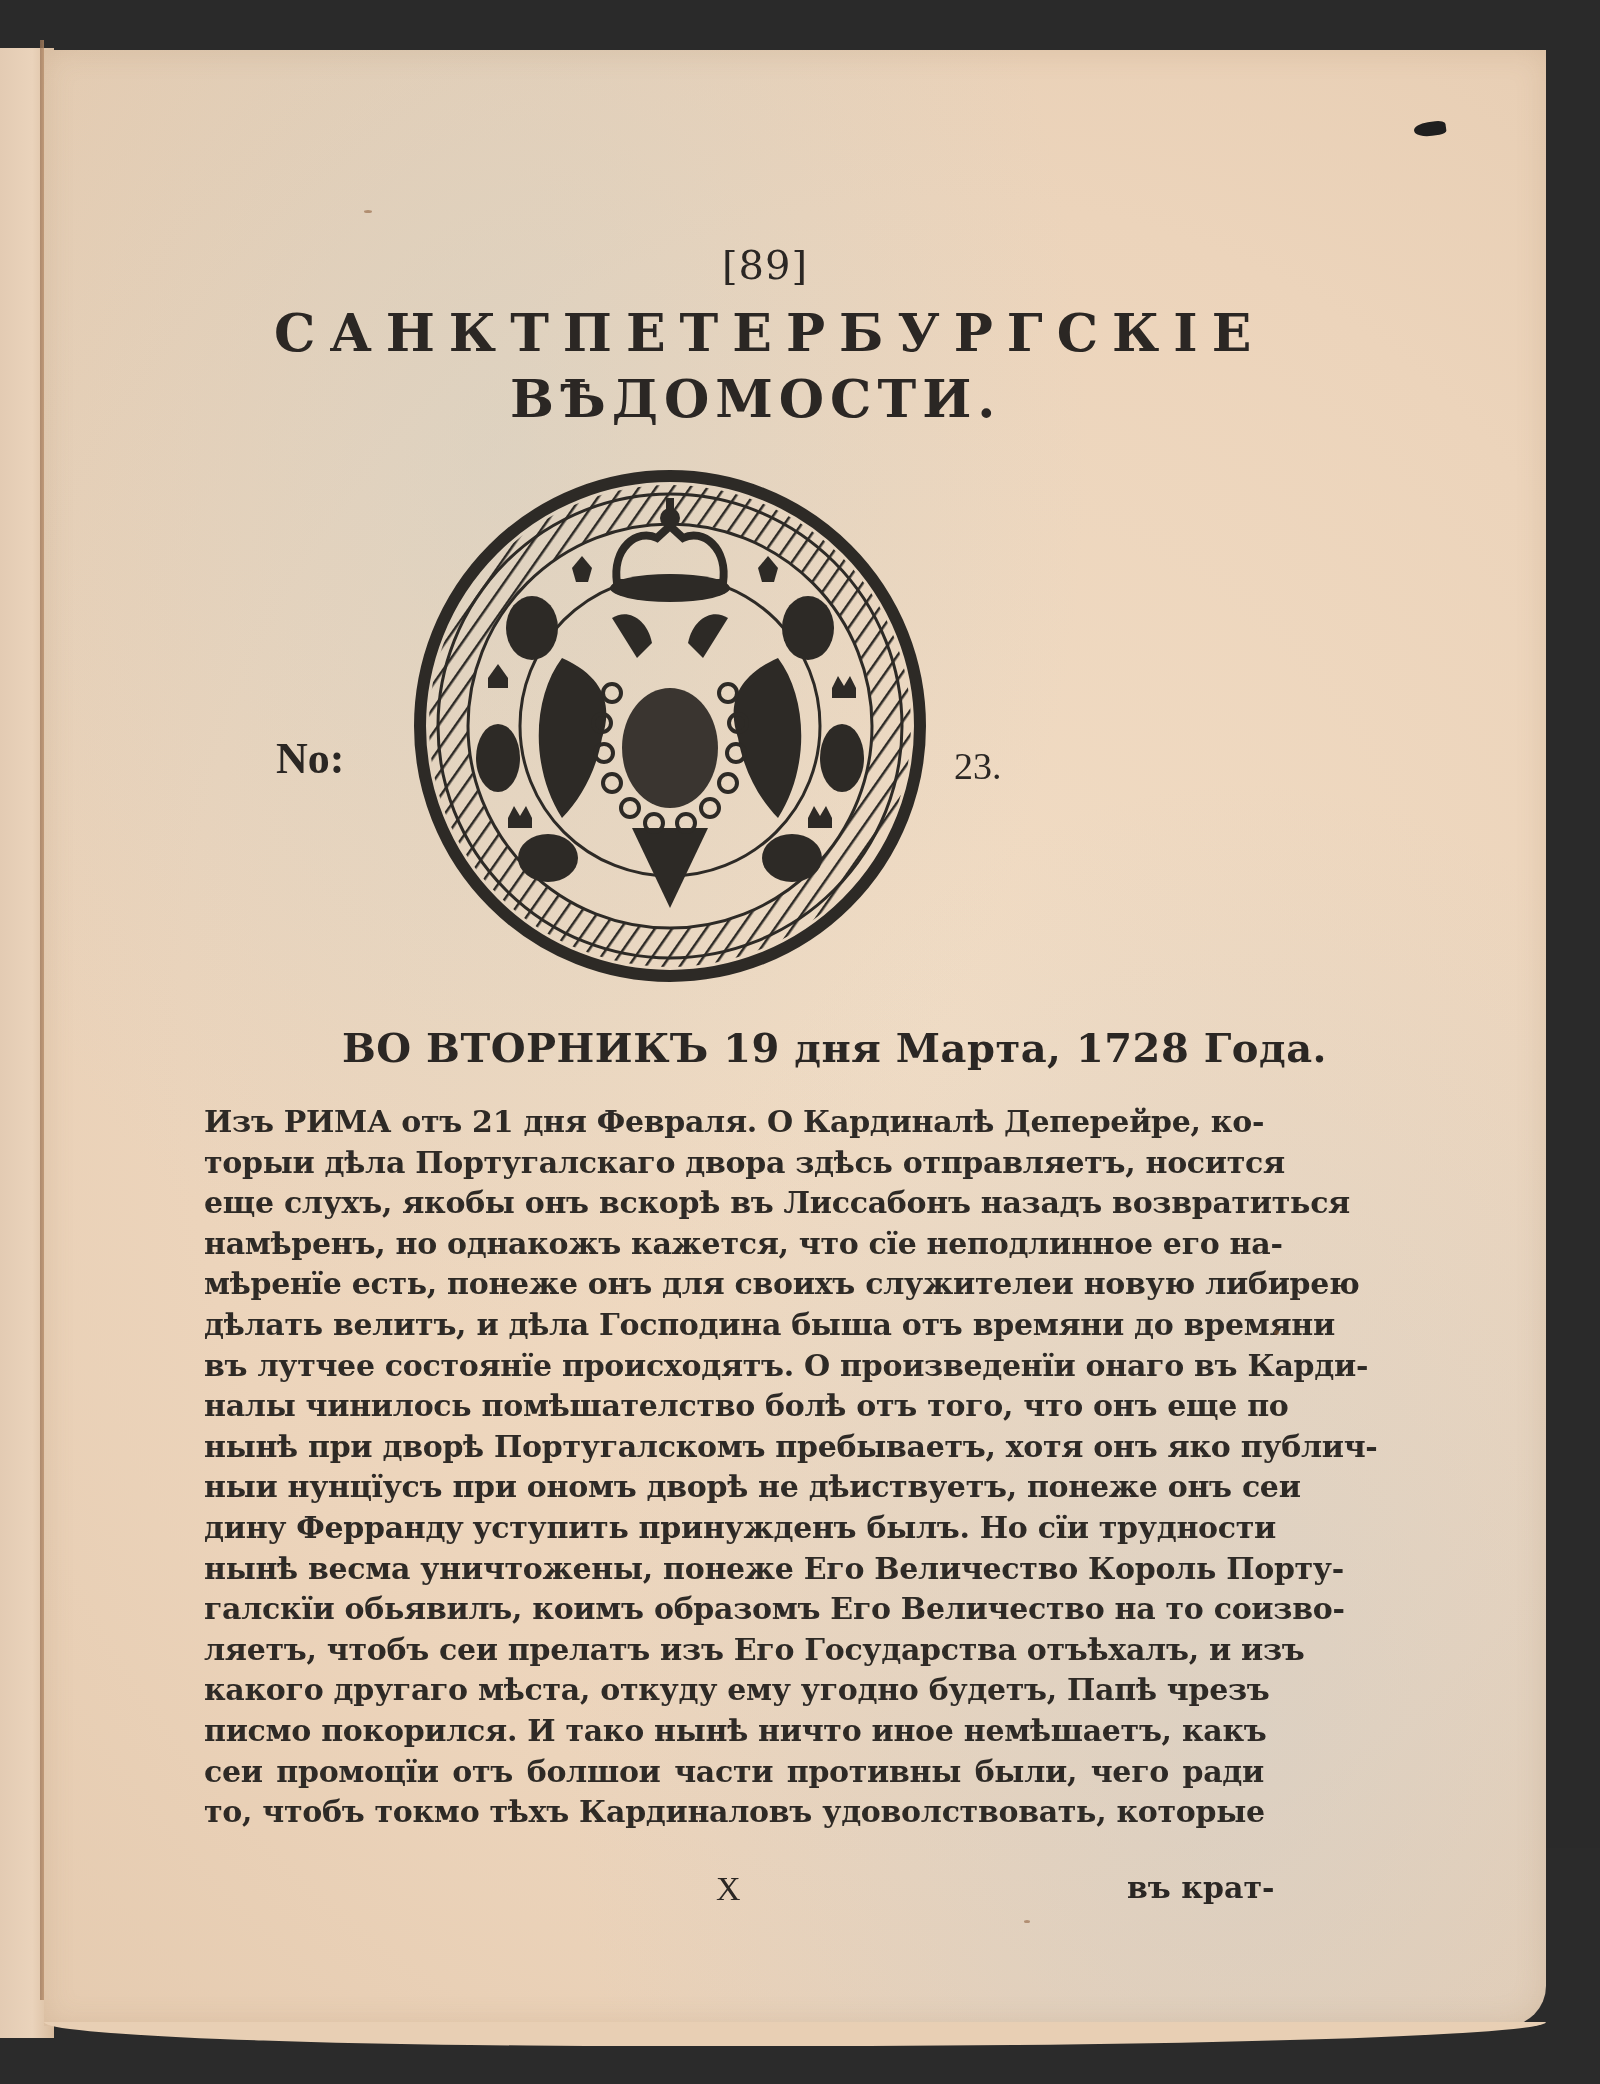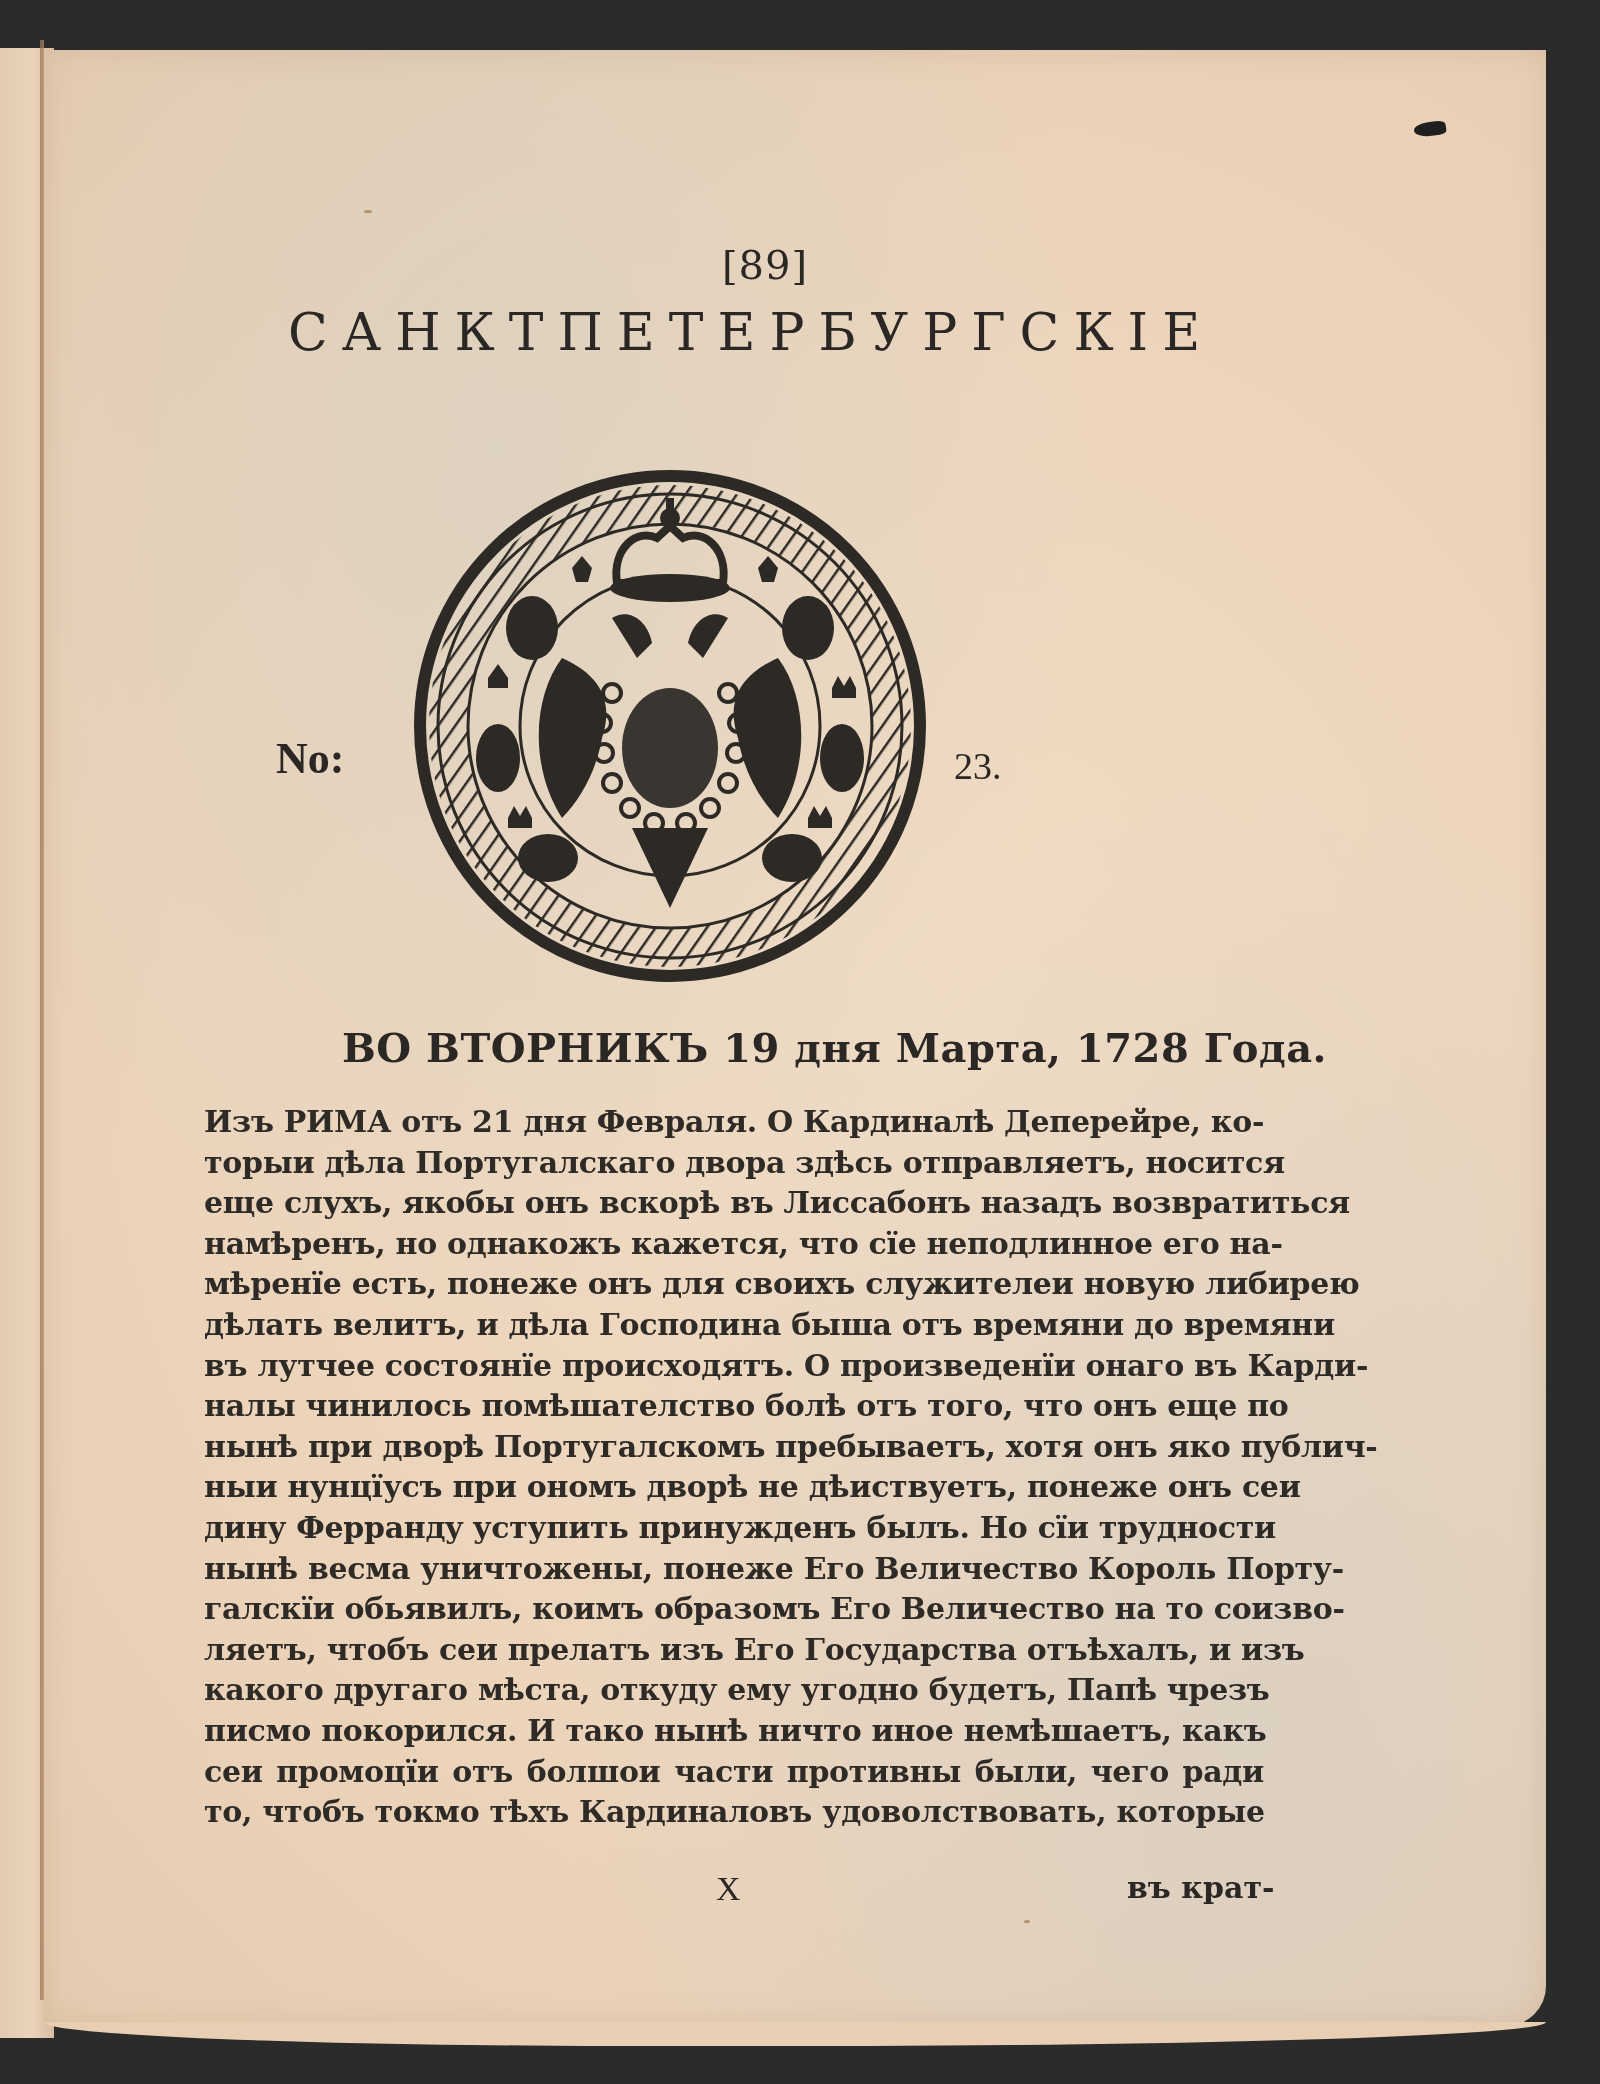--- a/index.html
+++ b/index.html
@@ -73,24 +73,24 @@
     }
     .page-number {
       position: absolute;
       left: 678px;
       top: 192px;
       font-size: 40px;
       letter-spacing: 1px;
     }
     .title-line1 {
       position: absolute;
-      left: 244px;
+      left: 230px;
       top: 252px;
       font-size: 52px;
-      font-weight: normal;
+      font-weight: bold;
       letter-spacing: 14px;
       white-space: nowrap;
     }
     .title-line2 {
       position: absolute;
       left: 466px;
       top: 318px;
       font-size: 52px;
       font-weight: bold;
       letter-spacing: 6px;
@@ -173,20 +173,21 @@
 </head>
 <body>
 
 <div class="stage">
   <div class="left-page"></div>
   <div class="page">
     <div class="page-hole"></div>
 
     <div class="ink page-number">[89]</div>
     <div class="ink title-line1">САНКТПЕТЕРБУРГСКІЕ</div>
+    <div class="ink title-line2">ВѢДОМОСТИ.</div>
 
     <div class="ink issue-label">No:</div>
 
     <svg class="emblem" viewBox="0 0 516 516">
       <defs>
         <pattern id="hatch" width="14" height="14" patternUnits="userSpaceOnUse" patternTransform="rotate(35)">
           <rect width="14" height="14" fill="none"></rect>
           <path d="M0 0 L0 14" stroke="#2d2a26" stroke-width="5"></path>
         </pattern>
       </defs>

